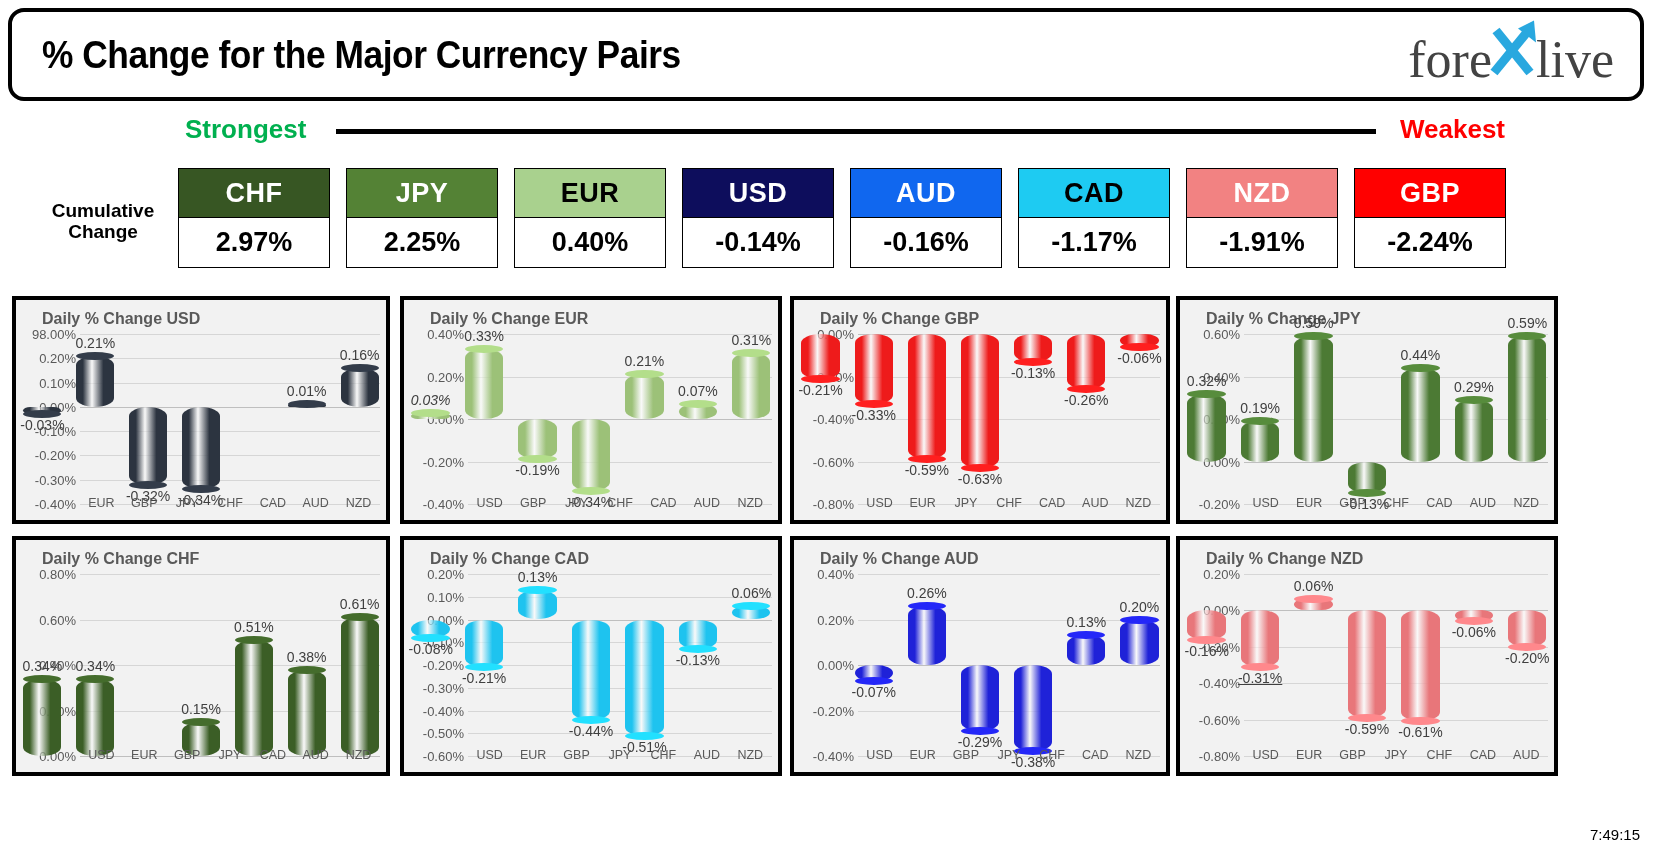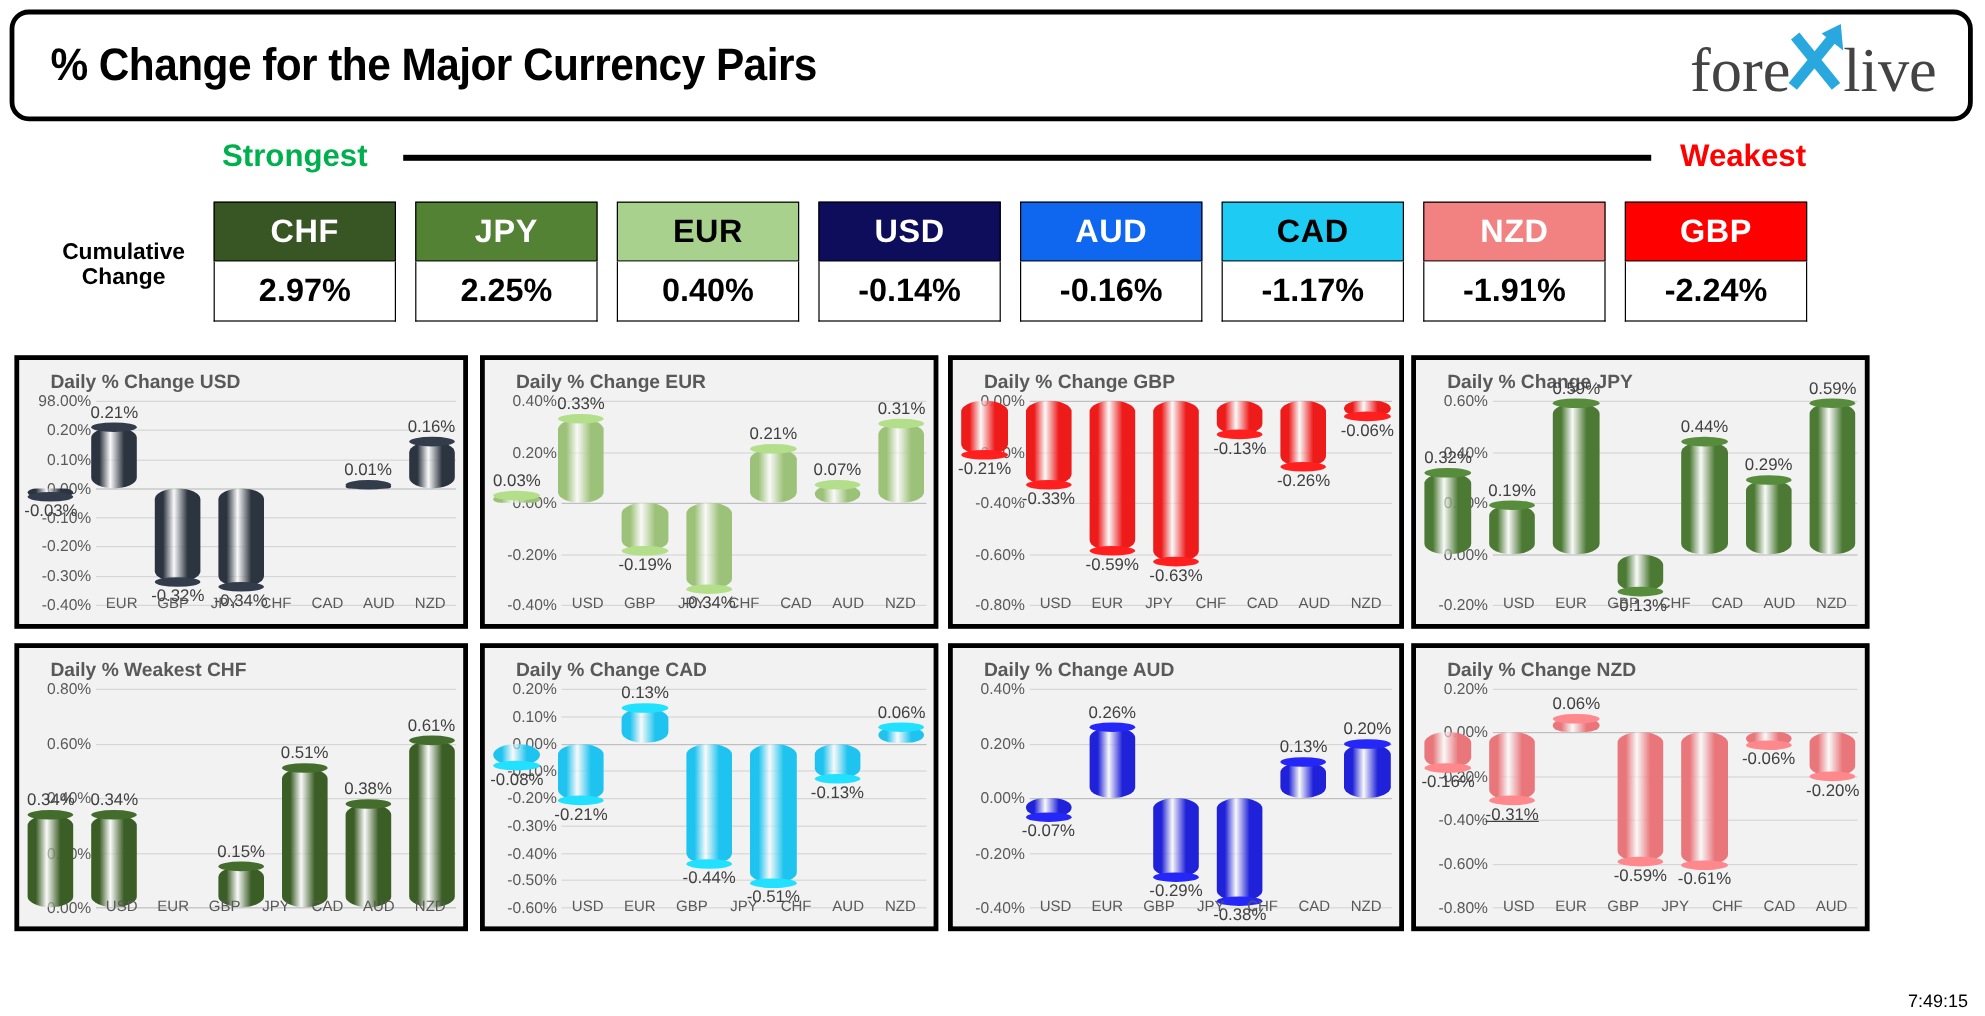--- a/index.html
+++ b/index.html
@@ -211,21 +211,21 @@
           <div class="gline" style="top: 42.5px;"></div>
           <div class="zline" style="top: 85px;"></div>
           <div class="gline" style="top: 127.5px;"></div>
           <div class="gline" style="top: 170px;"></div>
         </div>
         <div class="grid bars" style="bottom: 20px;">
           <div class="barslot" style="left: 0%; width: 14.2857%;">
             <div class="bar pos" style="top: 78.625px; height: 6.375px; background: linear-gradient(to right, rgb(156, 193, 120) 0%, rgb(156, 193, 120) 18%, rgba(255, 255, 255, 0.55) 42%, rgb(156, 193, 120) 72%, rgb(156, 193, 120) 100%); --c: #9CC178;">
               <div style="position: absolute; left: 0px; right: 0px; height: 8px; border-radius: 50%; background: rgb(156, 193, 120); top: -4px; filter: brightness(1.15);"></div>
             </div>
-            <div class="dlabel" style="top: 57.625px;">0.03%</div>
+            <div class="dlabel" style="top: 57.625px; font-style: italic;">0.03%</div>
           </div>
           <div class="barslot" style="left: 14.2857%; width: 14.2857%;">
             <div class="bar pos" style="top: 14.875px; height: 70.125px; background: linear-gradient(to right, rgb(156, 193, 120) 0%, rgb(156, 193, 120) 18%, rgba(255, 255, 255, 0.55) 42%, rgb(156, 193, 120) 72%, rgb(156, 193, 120) 100%); --c: #9CC178;">
               <div style="position: absolute; left: 0px; right: 0px; height: 8px; border-radius: 50%; background: rgb(156, 193, 120); top: -4px; filter: brightness(1.15);"></div>
             </div>
             <div class="dlabel" style="top: -6.125px;">0.33%</div>
           </div>
           <div class="barslot" style="left: 28.5714%; width: 14.2857%;">
             <div class="bar neg" style="top: 85px; height: 40.375px; background: linear-gradient(to right, rgb(156, 193, 120) 0%, rgb(156, 193, 120) 18%, rgba(255, 255, 255, 0.55) 42%, rgb(156, 193, 120) 72%, rgb(156, 193, 120) 100%); --c: #9CC178;">
               <div style="position: absolute; left: 0px; right: 0px; height: 8px; border-radius: 50%; background: rgb(156, 193, 120); bottom: -4px; filter: brightness(1.15);"></div>
@@ -406,21 +406,21 @@
           <div class="xlab" style="left: 21.4286%;">EUR</div>
           <div class="xlab" style="left: 35.7143%;">GBP</div>
           <div class="xlab" style="left: 50%;">CHF</div>
           <div class="xlab" style="left: 64.2857%;">CAD</div>
           <div class="xlab" style="left: 78.5714%;">AUD</div>
           <div class="xlab" style="left: 92.8571%;">NZD</div>
         </div>
       </div>
     </div>
     <div class="panel" style="left: 12px; top: 536px; width: 378px; height: 240px;">
-      <div class="panel-title">Daily % Weakest CHF</div>
+      <div class="panel-title">Daily % Change CHF</div>
       <div class="plot">
         <div class="ylabels">
           <div class="ylab" style="top: 0px;">0.80%</div>
           <div class="ylab" style="top: 45.5px;">0.60%</div>
           <div class="ylab" style="top: 91px;">0.40%</div>
           <div class="ylab" style="top: 136.5px;">0.20%</div>
           <div class="ylab" style="top: 182px;">0.00%</div>
         </div>
         <div class="grid">
           <div class="gline" style="top: 0px;"></div>

